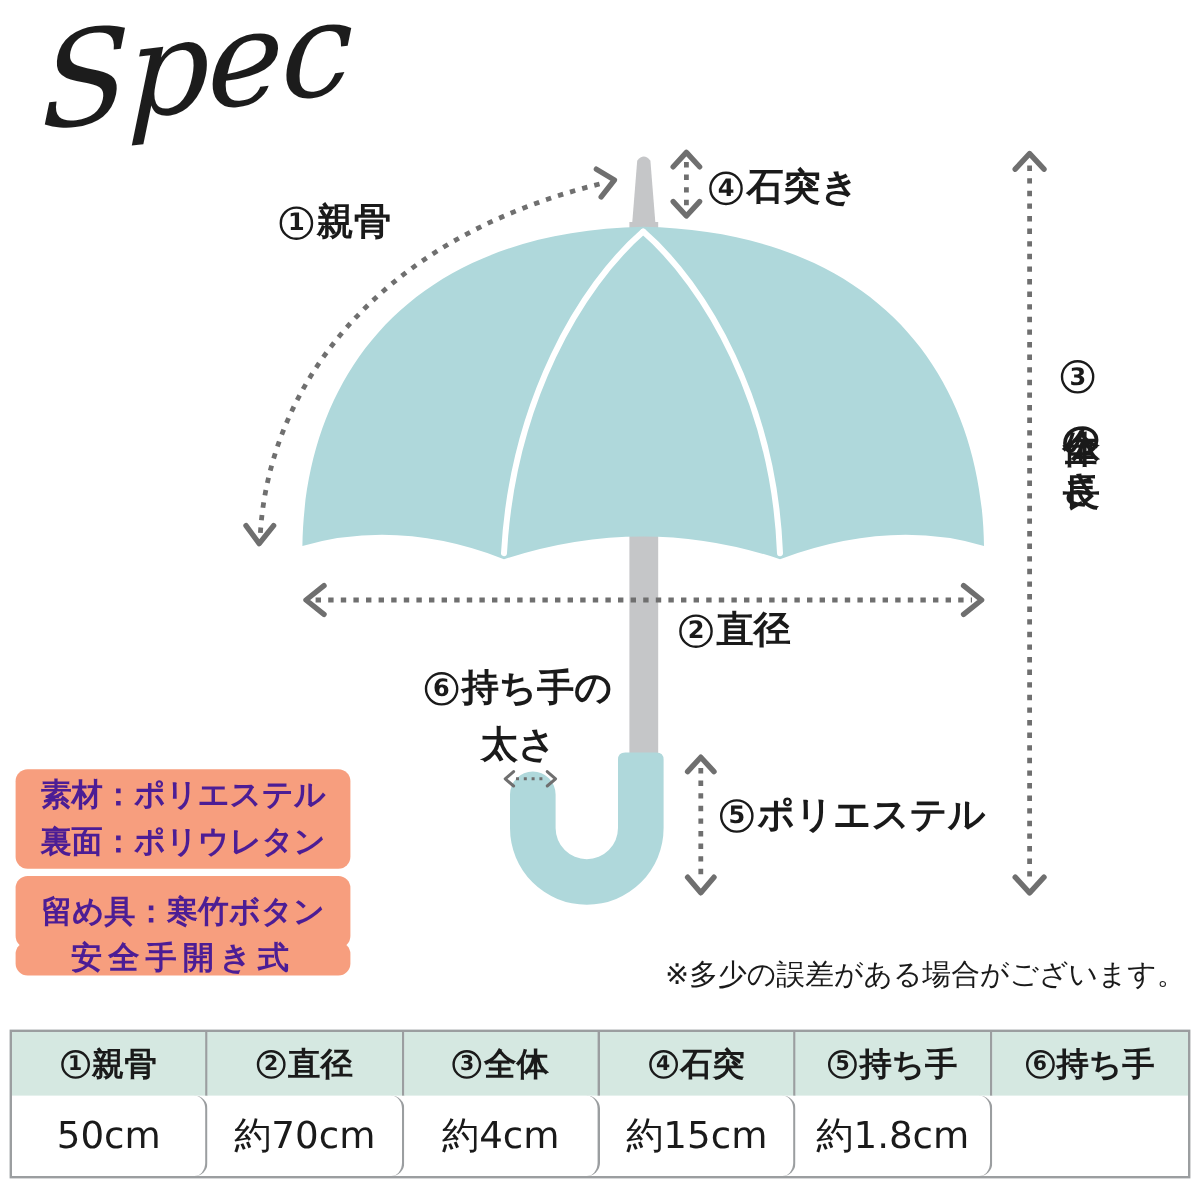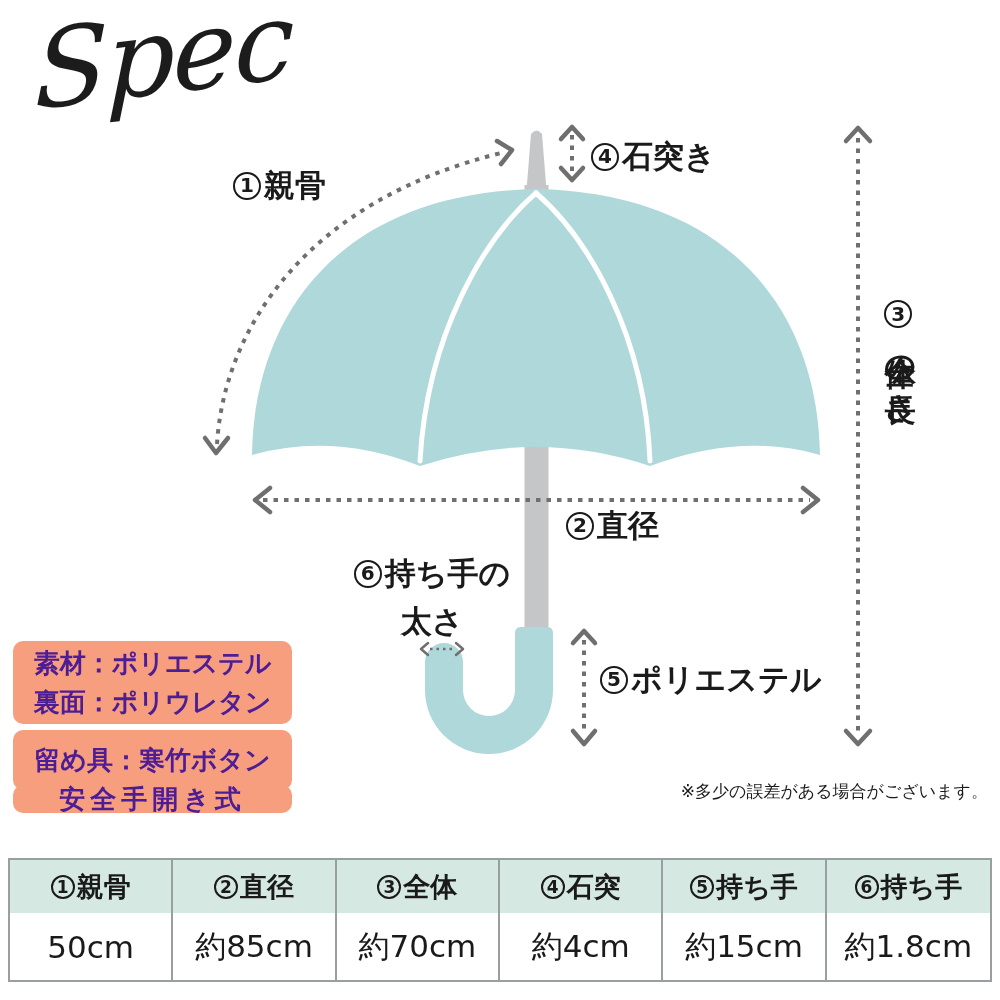--- a/index.html
+++ b/index.html
@@ -64,22 +64,22 @@
     color:#4c1d95; font-weight:700; font-size:26px;
     display:flex; flex-direction:column;
     align-items:center; justify-content:center;
     line-height:1.5; text-align:center;
   }
   .info-box-1 { top:641px; height:83px; }
   .info-box-2 { top:730px; height:60px; }
   .info-box-3 { top:785px; height:28px; letter-spacing:5px; }
   
   .note {
-    position:absolute; right:12px; top:780px;
-    font-size:17px; font-weight:500; color:#1a1a1a;
+    position:absolute; right:12px; top:796px;
+    font-size:24px; font-weight:500; color:#1a1a1a;
     white-space:nowrap;
   }
   
   .spec-table {
     position:absolute; left:8px; top:858px; width:984px; height:124px;
     border:2px solid #9b9ea0;
     display:grid;
     grid-template-columns:repeat(6,1fr);
     grid-template-rows:53px 67px;
     background:#ffffff;
@@ -90,21 +90,21 @@
   }
   .spec-table .cell:nth-child(6n) { border-right:none; }
   .spec-table .th {
     background:#d5e8e1; font-weight:700; font-size:27px;
     white-space:nowrap;
   }
   .spec-table .th .cnum {
     width:24px; height:24px; border-width:2px;
     font-size:17px; margin-right:2px;
   }
-  .spec-table .td { font-size:31px; font-weight:500; white-space:nowrap; }
+  .spec-table .td { font-size:31px; font-weight:500; white-space:nowrap;border-radius:11px; }
 </style>
 </head>
 <body>
 
 <div class="logo">Spec</div>
 
 <svg class="diagram-svg" width="1000" height="860" viewBox="0 0 1000 860">
 
   <rect x="524.5" y="185" width="24" height="446" fill="#c5c6c8"></rect>
 
@@ -220,18 +220,17 @@
   </div>
   <div class="cell th">
     <span class="cnum">5</span>
     <span>持ち手</span>
   </div>
   <div class="cell th">
     <span class="cnum">6</span>
     <span>持ち手</span>
   </div>
   <div class="cell td">50cm</div>
-  <div class="cell td">約85cm</div>
   <div class="cell td">約70cm</div>
   <div class="cell td">約4cm</div>
   <div class="cell td">約15cm</div>
   <div class="cell td">約1.8cm</div>
 </div>
 
 </body></html>

